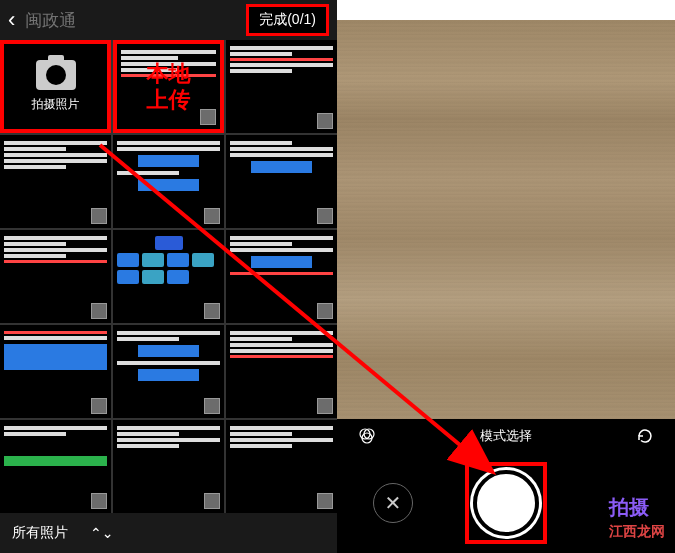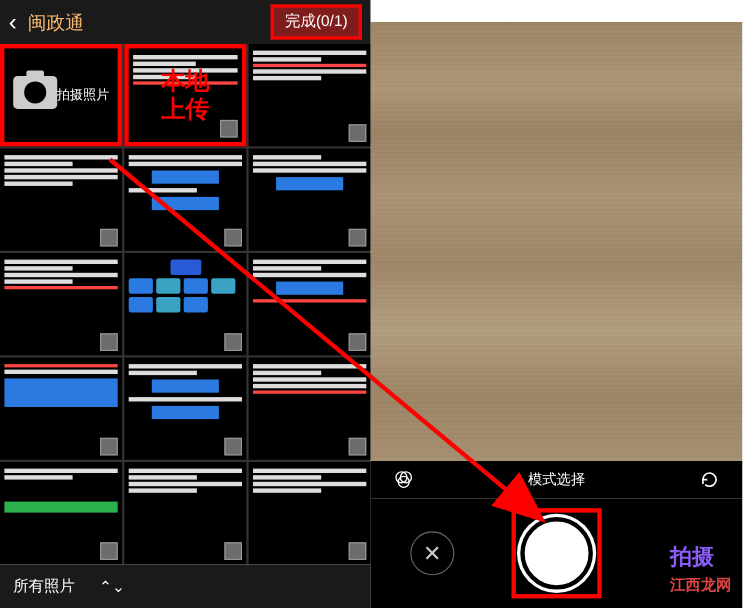--- a/index.html
+++ b/index.html
@@ -4,29 +4,29 @@
   <style>
     * { margin: 0; padding: 0; box-sizing: border-box; }
     body { width: 675px; height: 553px; background: #fff; font-family: -apple-system, "PingFang SC", sans-serif; display: flex; position: relative; overflow: hidden; }
     
     .left-panel { width: 337px; height: 553px; background: #eee; position: relative; display: flex; flex-direction: column; }
     .right-panel { width: 338px; height: 553px; position: relative; display: flex; flex-direction: column; }
     
     
     .header-bar { height: 40px; background: #1a1a1a; display: flex; align-items: center; padding: 0 8px; gap: 10px; }
     .back-chevron { color: #fff; font-size: 22px; }
-    .header-title { color: #fdba74; font-size: 17px; flex: 1; }
-    .done-btn { background: #7f1d1d; color: #fff; padding: 4px 10px; font-size: 14px; border: 3px solid #ff0000; }
+    .header-title { color: #737373; font-size: 17px; flex: 1; }
+    .done-btn { background: #000000; color: #fff; padding: 4px 10px; font-size: 14px; border: 3px solid #ff0000; }
     
     
     .gallery { flex: 1; display: grid; grid-template-columns: repeat(3, 1fr); grid-template-rows: repeat(5, 1fr); gap: 2px; background: #333; overflow: hidden; position: relative; }
     .gallery-cell { background: #000000; position: relative; overflow: hidden; font-size: 6px; padding: 4px; }
     .gallery-cell .check { position: absolute; bottom: 4px; right: 4px; width: 16px; height: 16px; border: 1px solid #999; background: rgba(180,180,180,0.6); }
     
-    .camera-cell { background: #000; display: flex; flex-direction: row; align-items: center; justify-content: center; border: 4px solid #ff0000; padding: 0; }
+    .camera-cell { background: #000; display: flex; flex-direction: column; align-items: center; justify-content: center; border: 4px solid #ff0000; padding: 0; }
     .camera-icon-box { width: 40px; height: 30px; background: #ccc; border-radius: 4px; position: relative; margin-bottom: 6px; }
     .camera-icon-box::before { content: ""; position: absolute; top: -5px; left: 12px; width: 16px; height: 6px; background: #ccc; border-radius: 2px 2px 0 0; }
     .camera-icon-box::after { content: ""; position: absolute; top: 5px; left: 10px; width: 20px; height: 20px; border-radius: 50%; background: #000; }
     .camera-label { color: #fff; font-size: 12px; }
     
     .local-upload-cell { border: 4px solid #ff0000; }
     .local-upload-text { position: absolute; top: 50%; left: 50%; transform: translate(-50%, -50%); color: #ff0000; font-size: 22px; font-weight: bold; line-height: 1.2; text-align: center; }
     
     
     .mini-line { height: 4px; background: #ddd; margin: 2px 0; }

